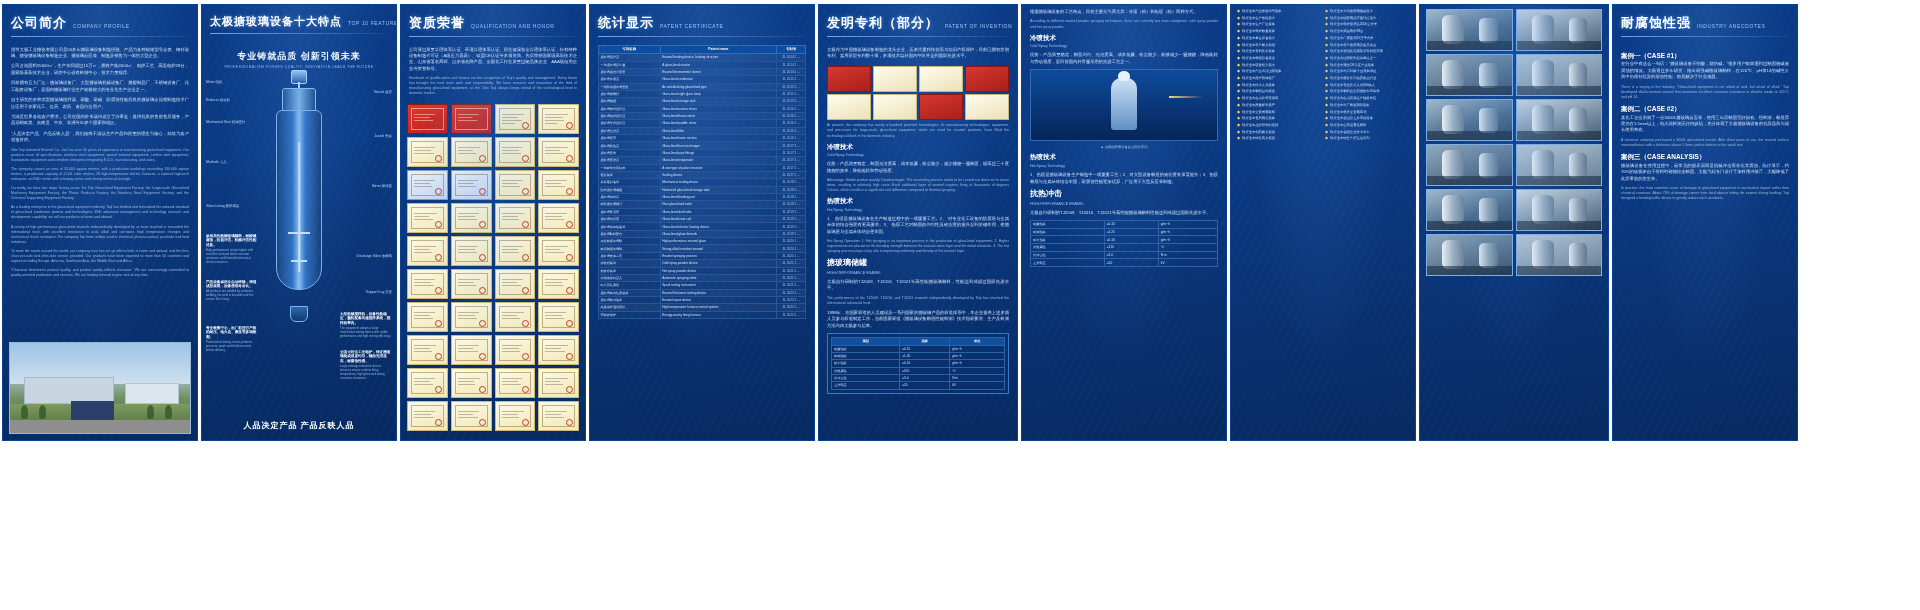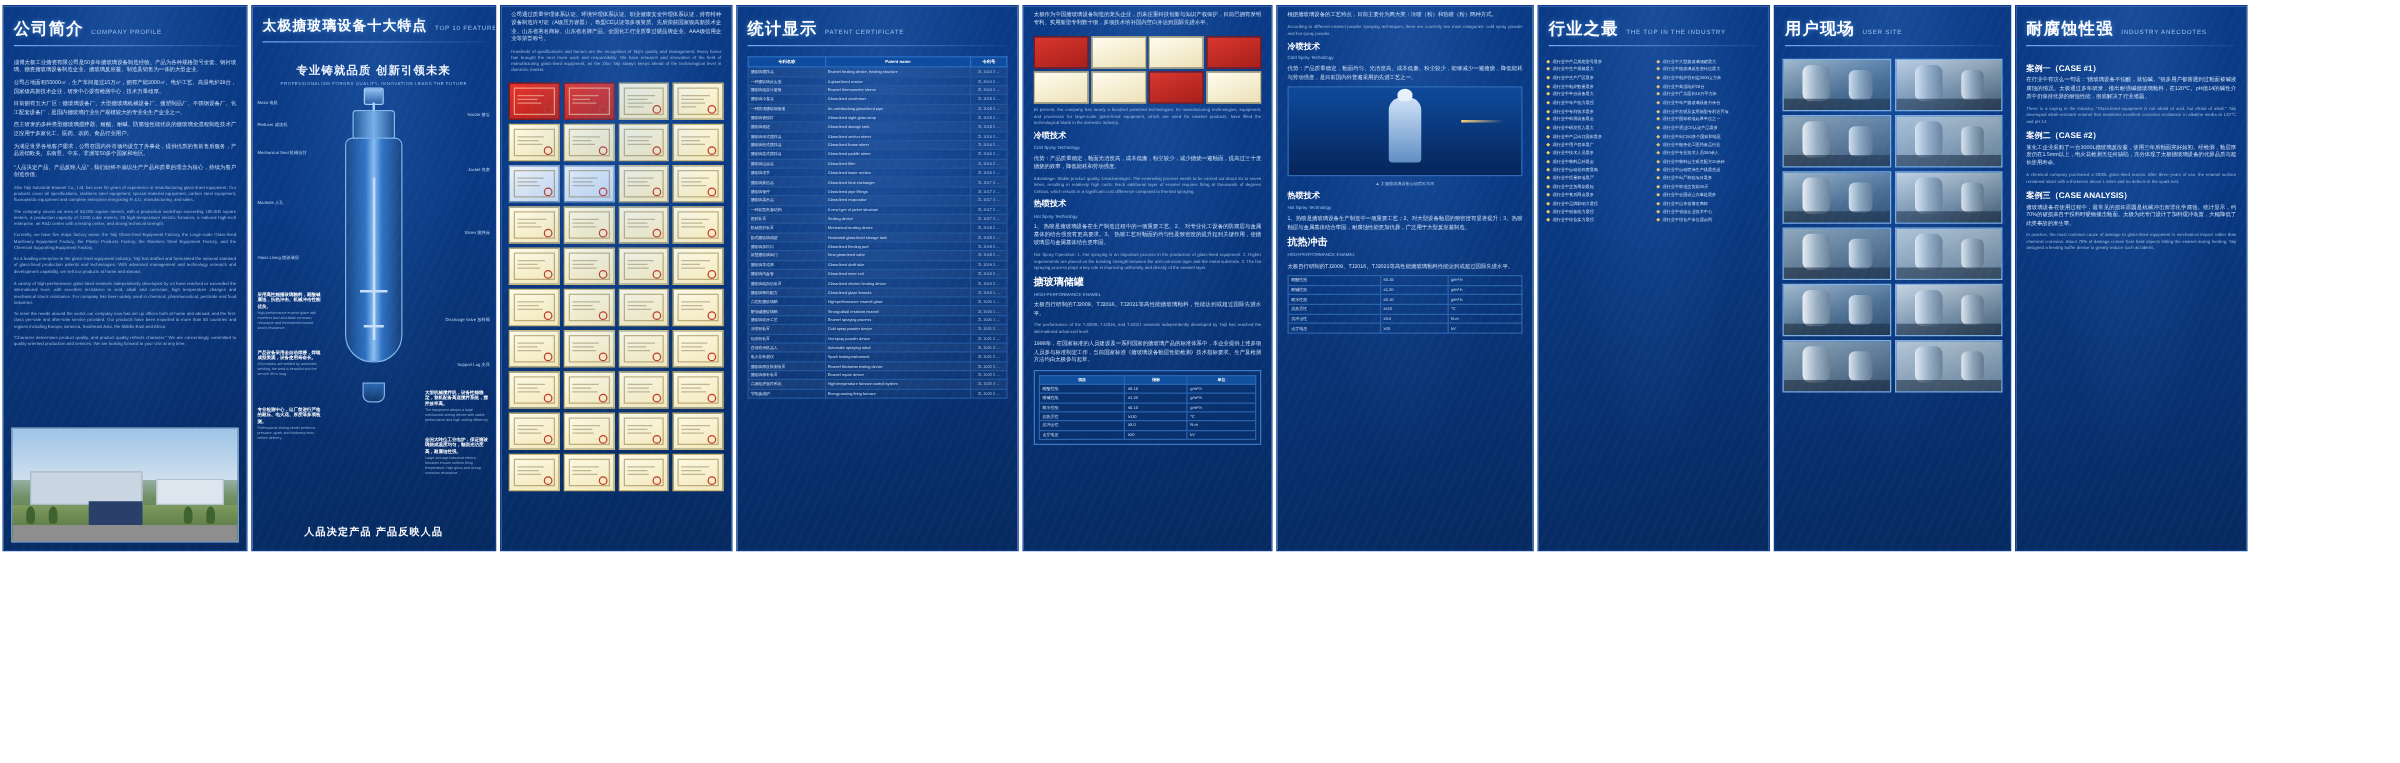--- a/index.html
+++ b/index.html
@@ -337,20 +337,27 @@
         <div style="position:absolute; right:4px; top:276px; width:52px;">
           <div style="color:#fff;font-size:3.6px;font-weight:bold">全国大吨位工业电炉，保证搪玻璃烧成温度均匀，釉面光洁度高，耐腐蚀性强。</div>
           <div style="color:#93b3d9;font-size:2.9px;margin-top:1px">Large-tonnage industrial electric furnaces ensure uniform firing temperature, high gloss and strong corrosion resistance.</div>
         </div>
       </div>
 
       <div class="p2-foot">人品决定产品  产品反映人品</div>
     </div>
 
     <div class="panel p3">
+      <div class="p-head">
+        <div class="p-title">
+          <span class="cn">资质荣誉</span>
+          <span class="en">QUALIFICATION AND HONOR</span>
+        </div>
+        <div class="p-rule"></div>
+      </div>
       <div class="p-body" style="padding-bottom:3px">
         <p class="para">公司通过质量管理体系认证、环境管理体系认证、职业健康安全管理体系认证，持有特种设备制造许可证（A级压力容器）、欧盟CE认证等多项资质。先后荣获国家级高新技术企业、山东省著名商标、山东省名牌产品、全国化工行业质量过硬品牌企业、AAA级信用企业等荣誉称号。</p>
         <p class="para en">Hundreds of qualifications and honors are the recognition of Taiji's quality and management. Every honor has brought the next more work and responsibility. We have research and innovation of the field of manufacturing glass-lined equipment, as the Zibo Taiji always keeps ahead of the technological level in domestic market.</p>
       </div>
       <div class="cert-grid">
         <div class="cert red">
             <div class="cert-lines">
               <i style="width:80%"></i>
               <i style="width:60%"></i>
               <i style="width:70%"></i>
@@ -871,20 +878,27 @@
                 <td>节能烧成炉</td>
                 <td>Energy-saving firing furnace</td>
                 <td class="n">ZL 2022 2 ...</td>
               </tr>
             </tbody>
         </table>
       </div>
     </div>
 
     <div class="panel p5">
+      <div class="p-head">
+        <div class="p-title">
+          <span class="cn">发明专利（部分）</span>
+          <span class="en">PATENT OF INVENTION</span>
+        </div>
+        <div class="p-rule"></div>
+      </div>
       <div class="p-body">
         <p class="para">太极作为中国搪玻璃设备制造的龙头企业，历来注重科技创新与知识产权保护，目前已拥有发明专利、实用新型专利数十项，多项技术填补国内空白并达到国际先进水平。</p>
         <div class="inv-shelf">
           <div class="inv-cert r"></div>
           <div class="inv-cert"></div>
           <div class="inv-cert"></div>
           <div class="inv-cert r"></div>
           <div class="inv-cert"></div>
           <div class="inv-cert"></div>
           <div class="inv-cert r"></div>
@@ -1008,27 +1022,20 @@
                 <td>击穿电压</td>
                 <td>≥20</td>
                 <td>kV</td>
               </tr>
             </tbody>
         </table>
       </div>
     </div>
 
     <div class="panel p7">
-      <div class="p-head">
-        <div class="p-title">
-          <span class="cn">行业之最</span>
-          <span class="en">THE TOP IN THE INDUSTRY</span>
-        </div>
-        <div class="p-rule"></div>
-      </div>
       <div class="tops" style="padding-top:4px">
         <div class="col" id="tops-left">
             <div class="top-item">
               <span class="dot">◆</span>
               <span>现行业中产品规格型号最多</span>
             </div>
             <div class="top-item">
               <span class="dot">◆</span>
               <span>现行业中生产规模最大</span>
             </div>
@@ -1184,27 +1191,20 @@
             </div>
             <div class="top-item">
               <span class="dot">◆</span>
               <span>现行业中综合产值位居前列</span>
             </div>
           </div>
       </div>
     </div>
 
     <div class="panel p8">
-      <div class="p-head">
-        <div class="p-title">
-          <span class="cn">用户现场</span>
-          <span class="en">USER SITE</span>
-        </div>
-        <div class="p-rule"></div>
-      </div>
       <div class="site-grid" style="padding-top:4px" id="site-grid">
           <div class="site-photo sp-a" title="化工车间搪玻璃反应釜机组">
             <div class="sp-tank"></div>
             <div class="sp-tank2"></div>
             <div class="sp-floor"></div>
           </div>
           <div class="site-photo sp-b" title="大型搪玻璃储罐安装现场">
             <div class="sp-tank"></div>
             <div class="sp-tank2"></div>
             <div class="sp-floor"></div>

